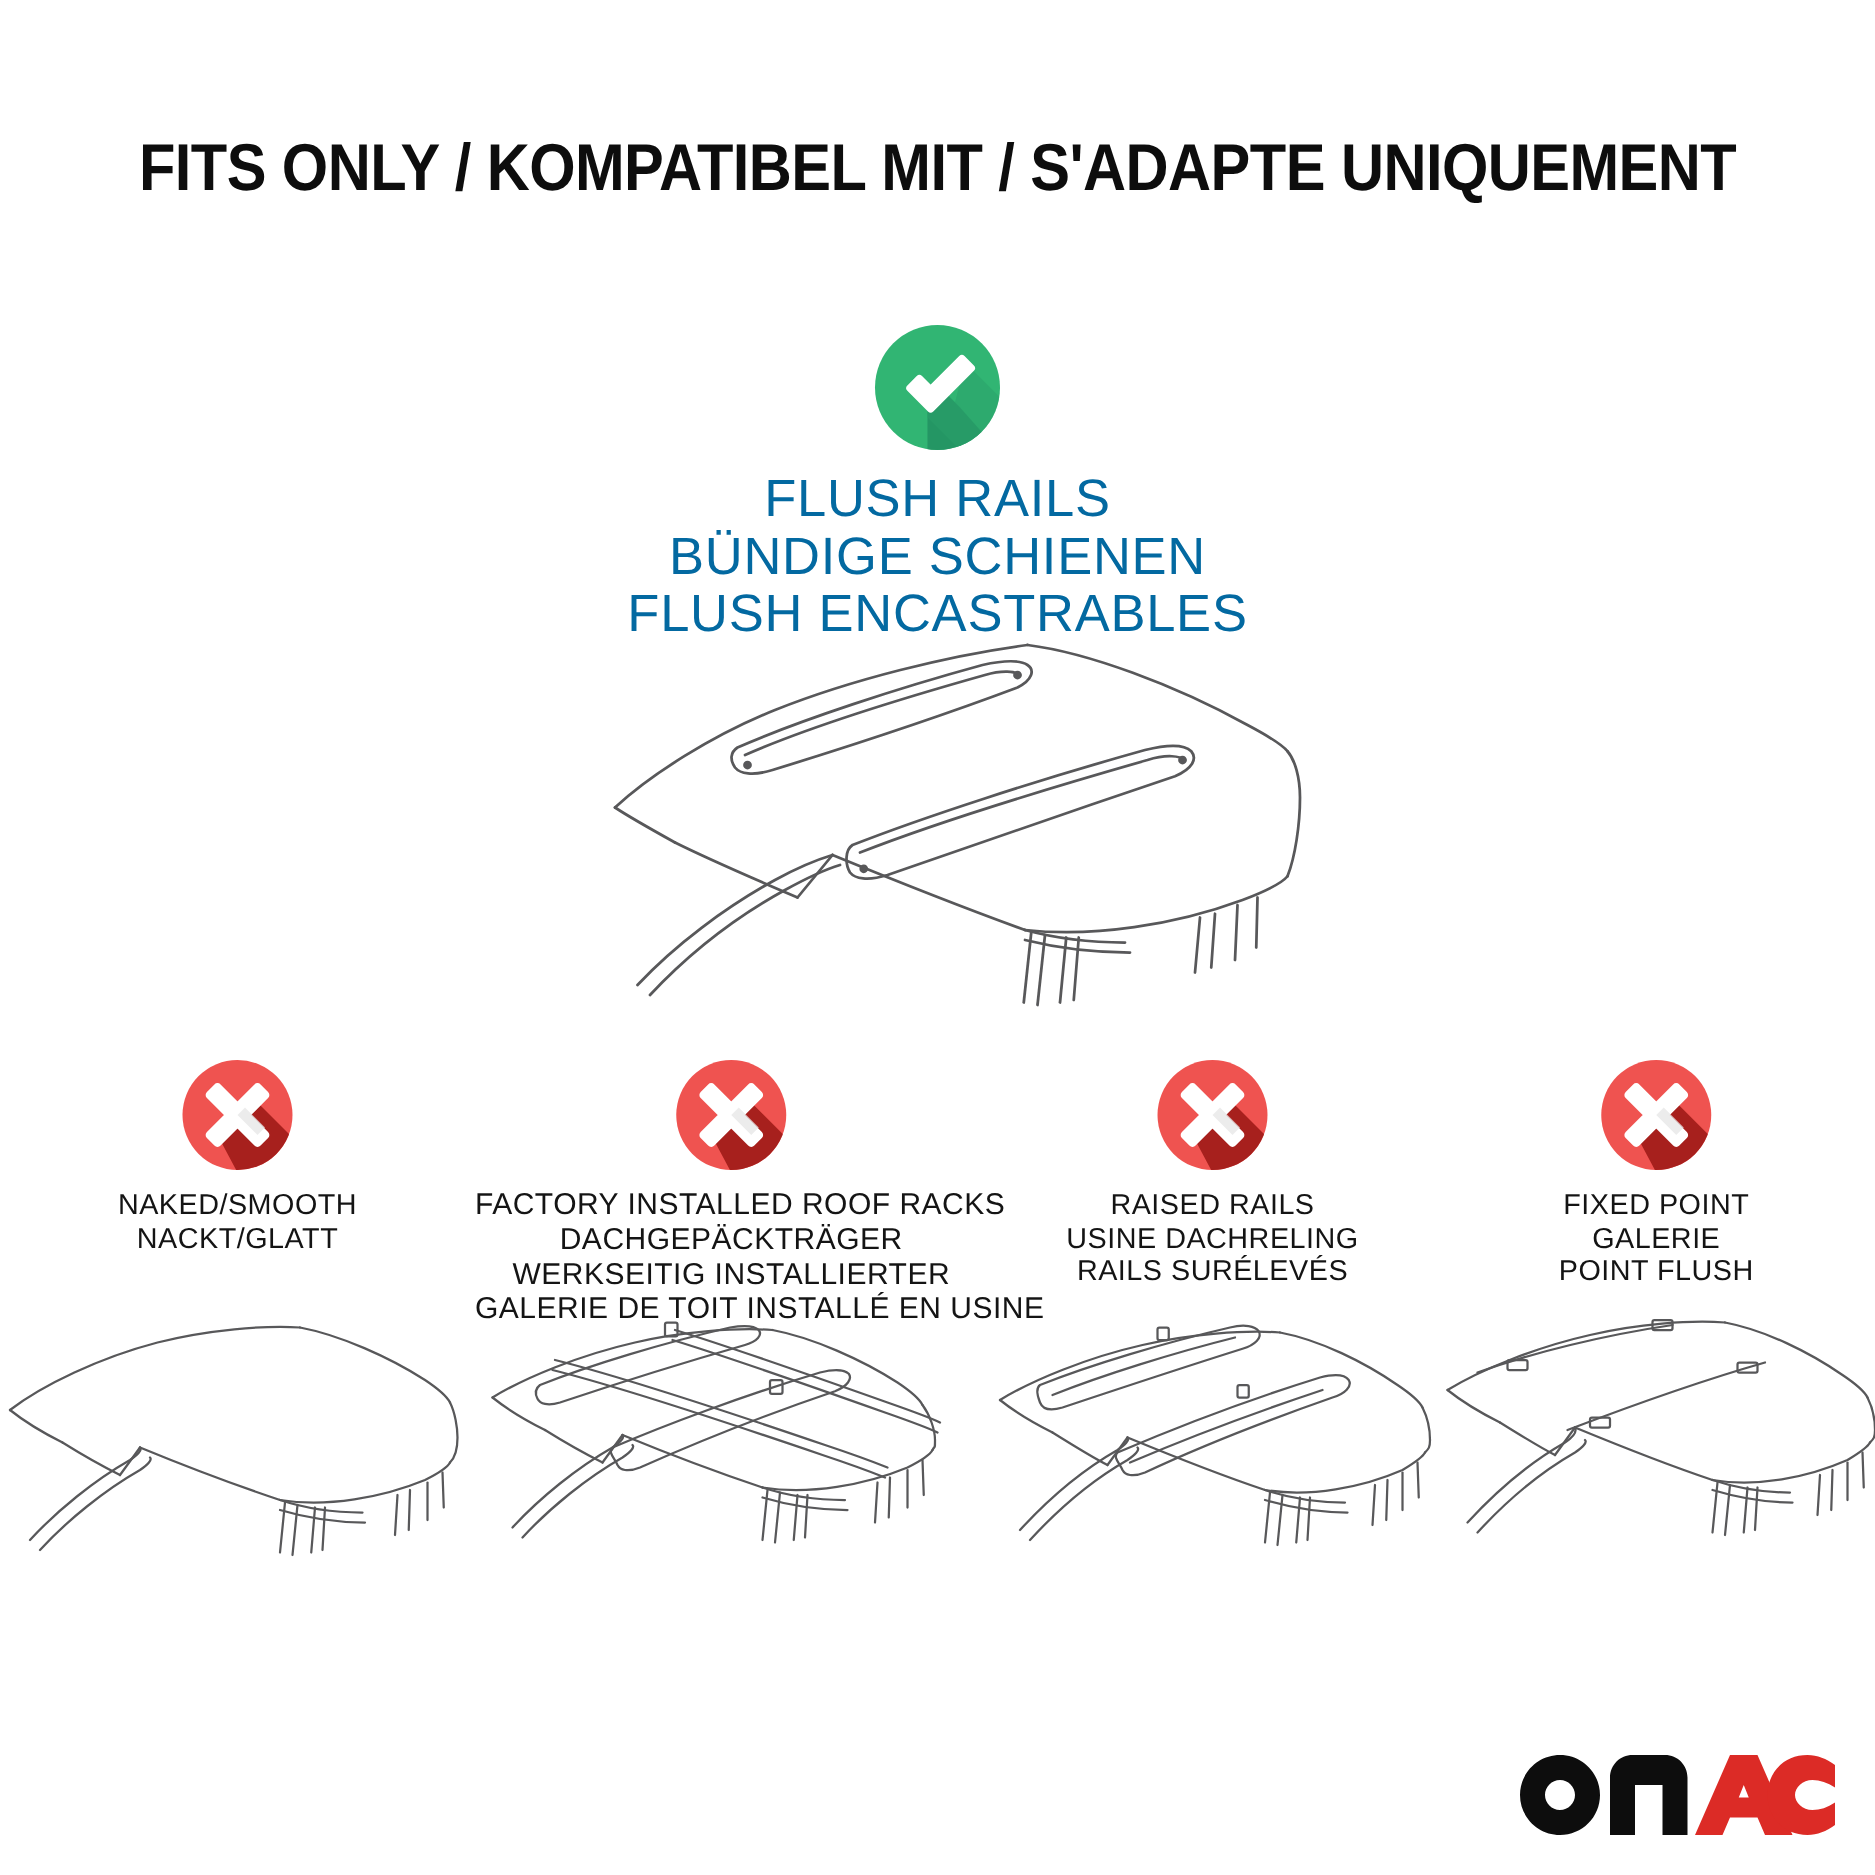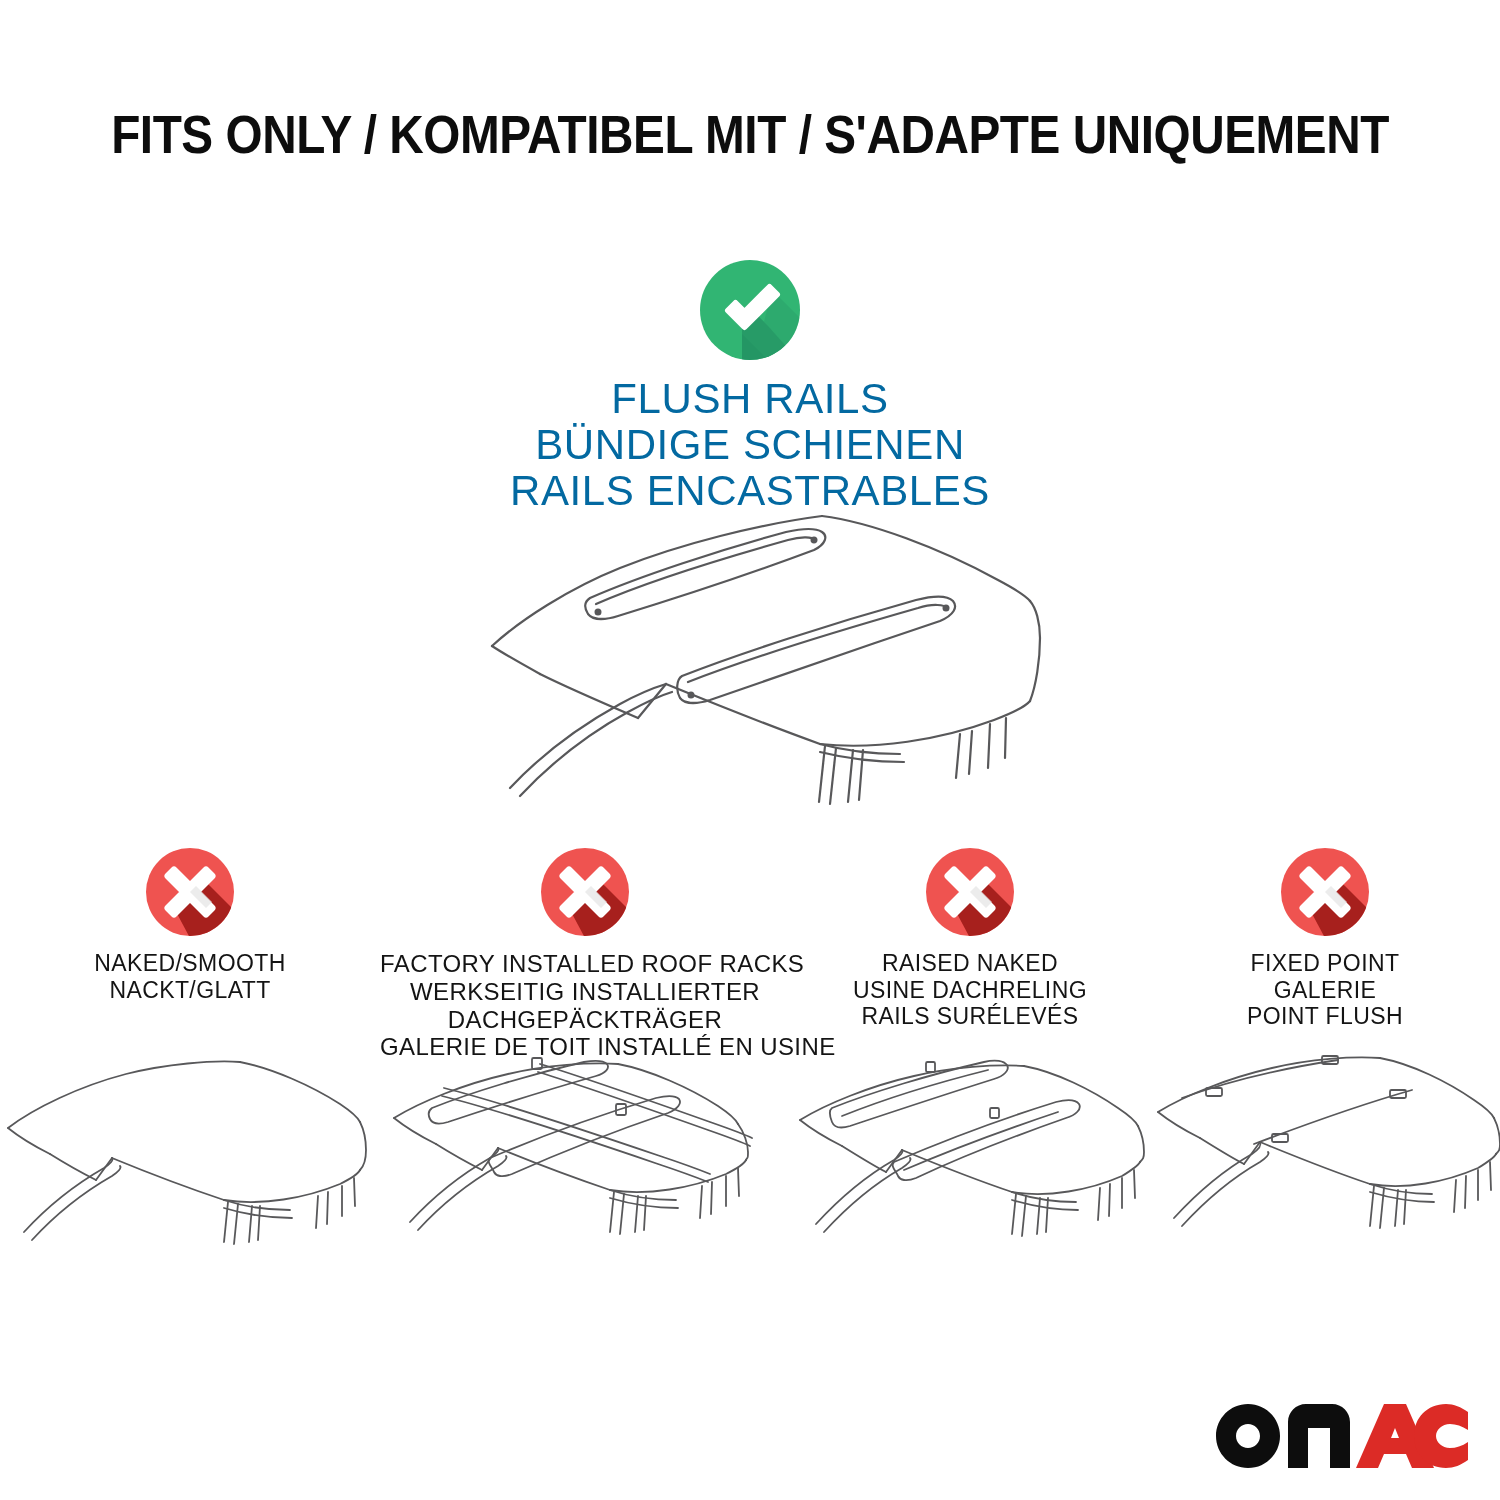--- a/index.html
+++ b/index.html
@@ -141,21 +141,21 @@
         <polygon points="66,34 78,46 104,72 104,104 62,104" fill="#229062" opacity="0.0"></polygon>
         <polygon points="74,32 84,42 104,62 104,104 72,104 44,76 44,58 52,50 66,64" fill="#2aa169" opacity="0.55"></polygon>
       </g>
       <path d="M30 52.5 L37.5 45 L46.5 54 L71.5 29 L79 36.5 L46.5 69 Z" fill="#ffffff" stroke="#ffffff" stroke-width="6" stroke-linejoin="round"></path>
     </svg>
   </div>
 
   <div class="hero-lines">
     <div>FLUSH RAILS</div>
     <div>BÜNDIGE SCHIENEN</div>
-    <div>RAILS ENCASTRABLES</div>
+    <div>FLUSH ENCASTRABLES</div>
   </div>
 </div>
 
 <div class="hero-art">
   <svg width="580" height="320" viewBox="0 0 580 320" aria-hidden="true">
     <g fill="none" stroke="#58585a" stroke-width="2.2" stroke-linecap="round" stroke-linejoin="round">
 
       <path d="M22 158 C50 132 100 100 150 80 C210 56 290 36 352 28"></path>
       <path d="M352 28 C400 34 470 60 528 92 C545 101 556 108 560 113"></path>
       <path d="M22 158 C34 166 52 176 70 186"></path>
@@ -253,22 +253,22 @@
         <circle cx="46" cy="46" r="44" fill="#ef5350"></circle>
         <g clip-path="url(#clipRed2)">
           <polygon points="56,30 66,40 92,66 92,92 46,92 30,62 46,48" fill="#9e1b17" opacity="0.9"></polygon>
         </g>
         <path d="M30 24 L24 30 L40 46 L24 62 L30 68 L46 52 L62 68 L68 62 L52 46 L68 30 L62 24 L46 40 Z" fill="#ffffff" stroke="#ffffff" stroke-width="7" stroke-linejoin="round"></path>
         <path d="M46 46 L62 62 L68 56 L52 40 Z" fill="#e6e6e6" opacity="0.75"></path>
       </svg>
     </div>
     <div class="col-label">
       <div>FACTORY INSTALLED ROOF RACKS</div>
+      <div>DACHGEPÄCKTRÄGER</div>
       <div>WERKSEITIG INSTALLIERTER</div>
-      <div>DACHGEPÄCKTRÄGER</div>
       <div>GALERIE DE TOIT INSTALLÉ EN USINE</div>
     </div>
     <div class="col-art">
       <svg width="410" height="210" viewBox="0 0 410 210" aria-hidden="true">
         <g fill="none" stroke="#58585a" stroke-width="1.8" stroke-linecap="round" stroke-linejoin="round">
 
           <path d="M14 72 C40 56 84 38 128 28 C166 19 210 16 238 18"></path>
           <path d="M238 18 C270 24 310 42 338 60 C350 68 356 74 358 78"></path>
           <path d="M14 72 C24 80 40 90 56 98"></path>
           <path d="M56 98 C72 108 90 118 102 124"></path>
@@ -315,21 +315,21 @@
           </defs>
         <circle cx="46" cy="46" r="44" fill="#ef5350"></circle>
         <g clip-path="url(#clipRed3)">
           <polygon points="56,30 66,40 92,66 92,92 46,92 30,62 46,48" fill="#9e1b17" opacity="0.9"></polygon>
         </g>
         <path d="M30 24 L24 30 L40 46 L24 62 L30 68 L46 52 L62 68 L68 62 L52 46 L68 30 L62 24 L46 40 Z" fill="#ffffff" stroke="#ffffff" stroke-width="7" stroke-linejoin="round"></path>
         <path d="M46 46 L62 62 L68 56 L52 40 Z" fill="#e6e6e6" opacity="0.75"></path>
       </svg>
     </div>
     <div class="col-label">
-      <div>RAISED NAKED</div>
+      <div>RAISED RAILS</div>
       <div>USINE DACHRELING</div>
       <div>RAILS SURÉLEVÉS</div>
     </div>
     <div class="col-art">
       <svg width="360" height="210" viewBox="0 0 360 210" aria-hidden="true">
         <g fill="none" stroke="#58585a" stroke-width="1.8" stroke-linecap="round" stroke-linejoin="round">
           <path d="M10 74 C36 58 80 40 124 30 C162 21 206 18 234 20"></path>
           <path d="M234 20 C266 26 302 44 328 62 C340 70 346 76 348 80"></path>
           <path d="M10 74 C20 82 36 92 52 100"></path>
           <path d="M52 100 C68 110 84 120 96 126"></path>

